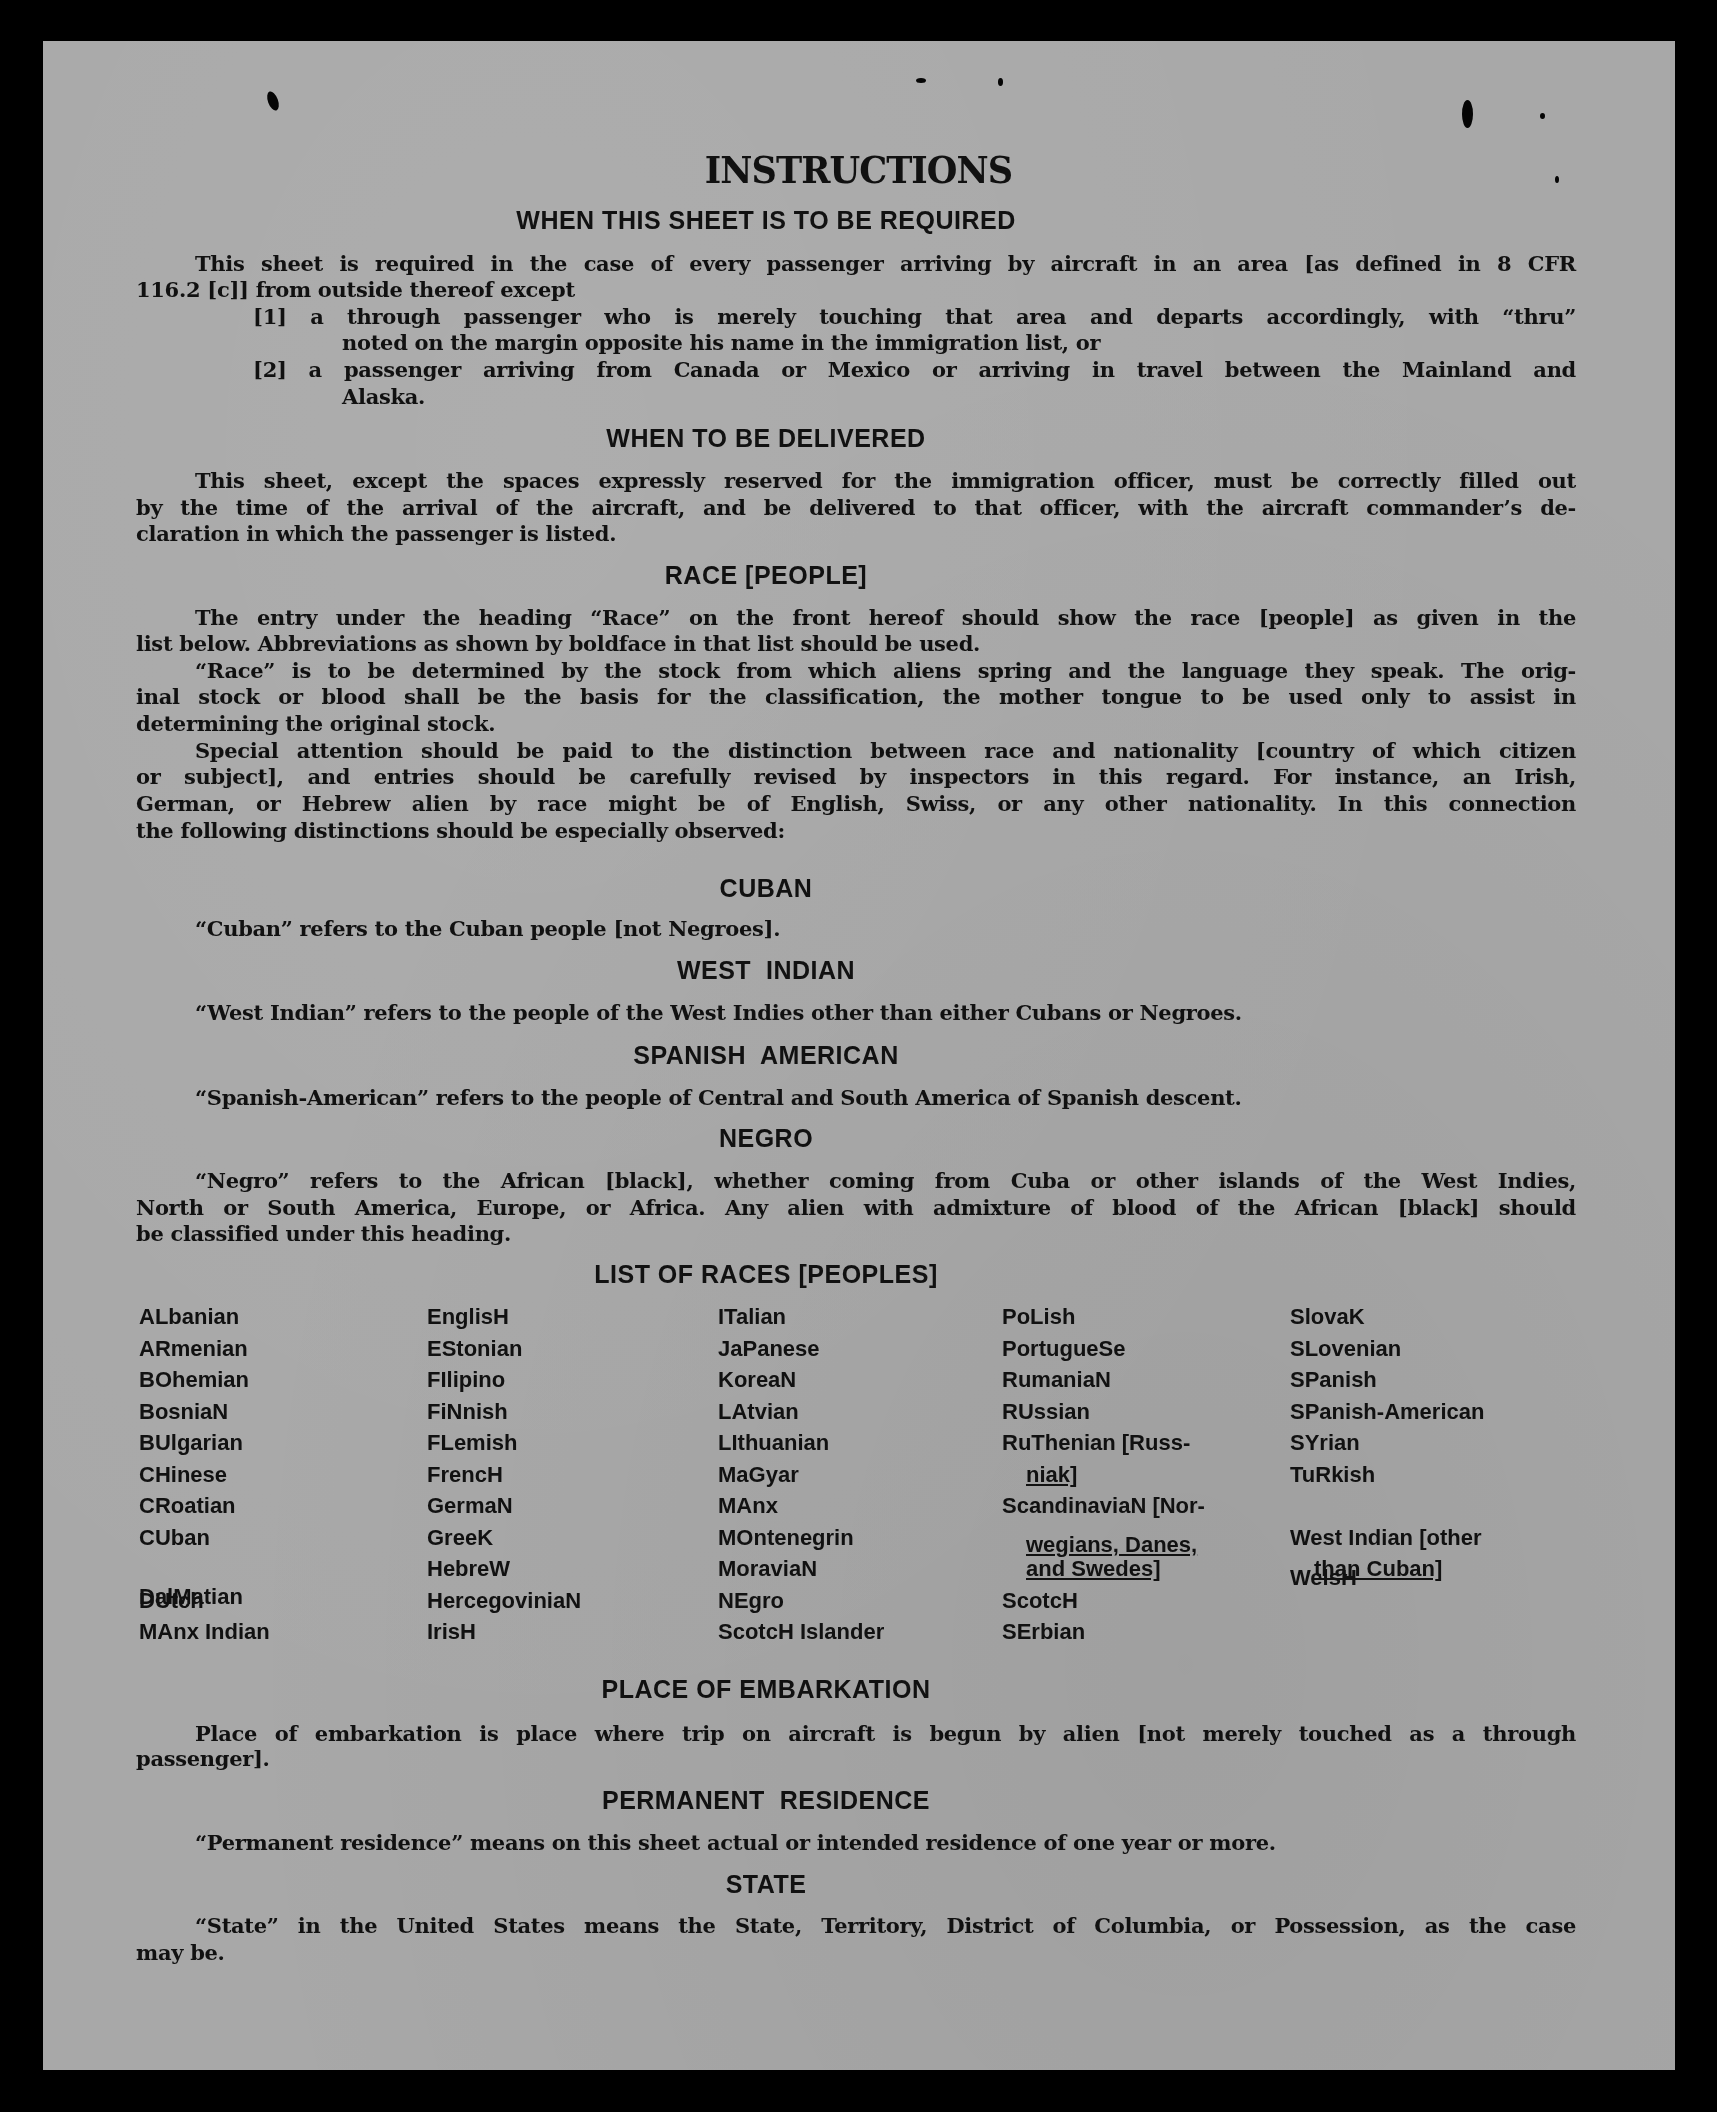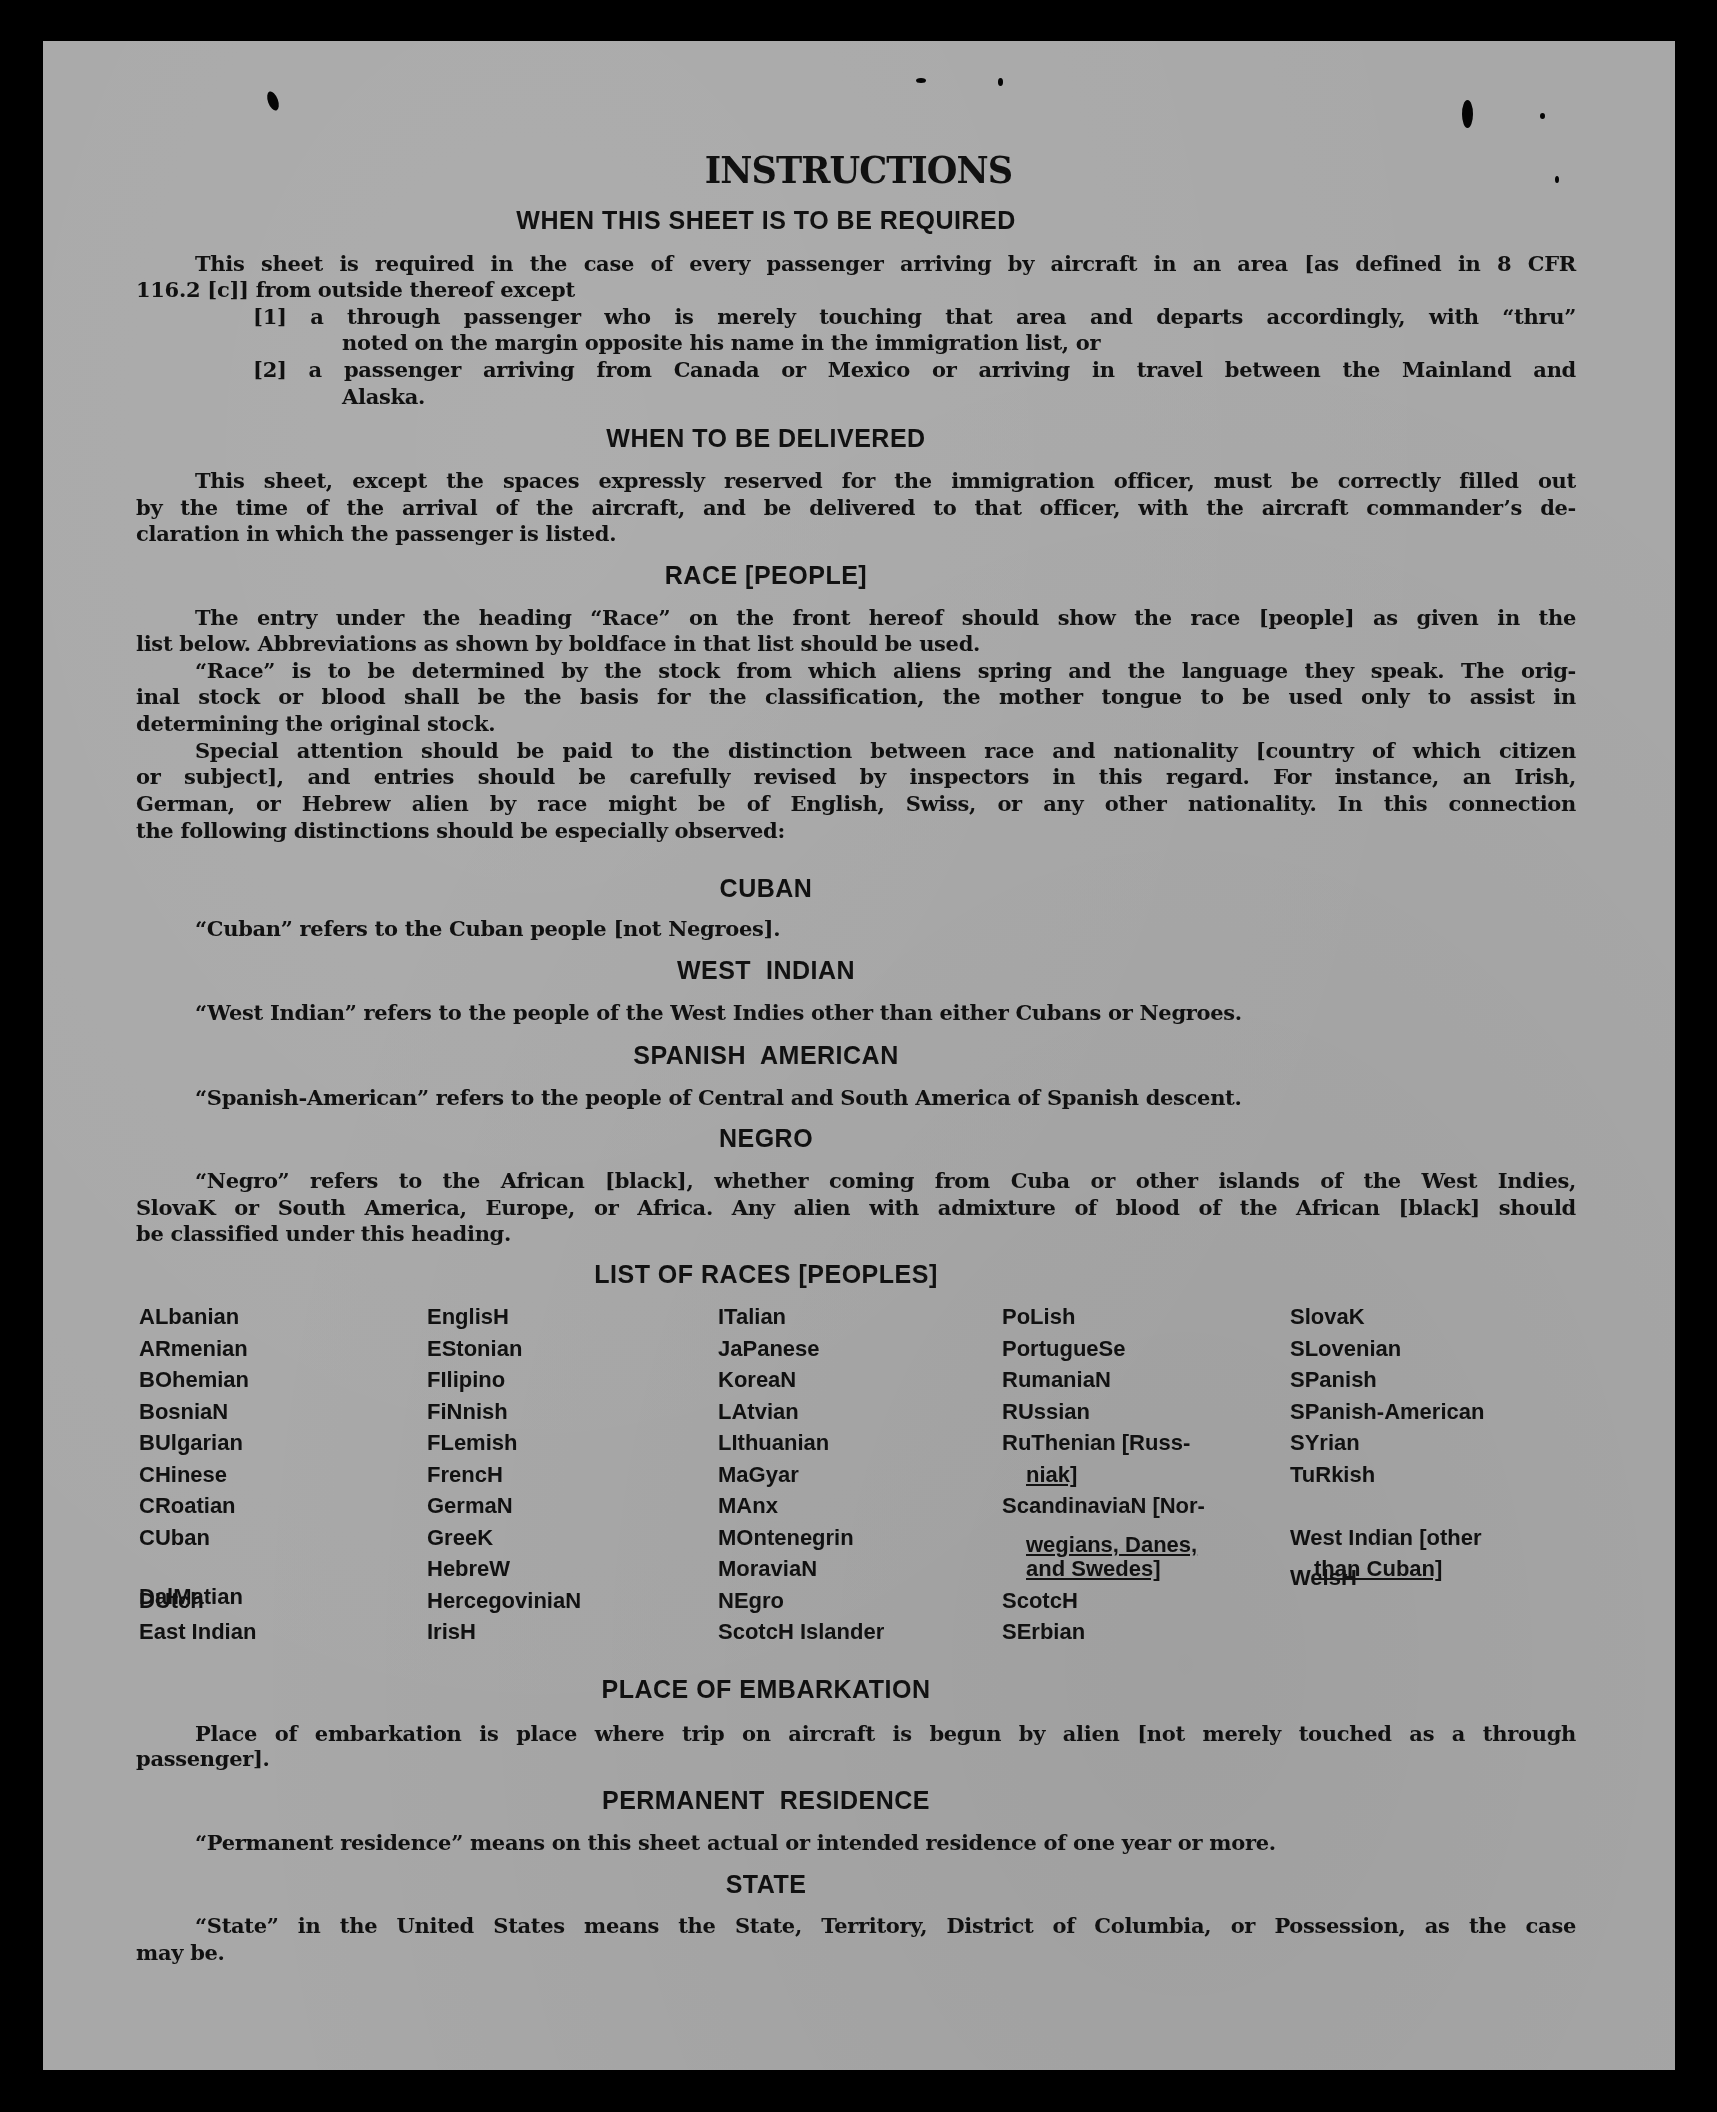--- a/index.html
+++ b/index.html
@@ -85,36 +85,36 @@
 <div class="abs line ind" style="top:916px">“Cuban” refers to the Cuban people [not Negroes].</div>
 
 <div class="abs heading" style="top:956px;white-space:pre">WEST  INDIAN</div>
 <div class="abs line ind" style="top:1000px">“West Indian” refers to the people of the West Indies other than either Cubans or Negroes.</div>
 
 <div class="abs heading" style="top:1041px;white-space:pre">SPANISH  AMERICAN</div>
 <div class="abs line ind" style="top:1085px">“Spanish-American” refers to the people of Central and South America of Spanish descent.</div>
 
 <div class="abs heading" style="top:1124px">NEGRO</div>
 <div class="abs line ind just" style="top:1168px">“Negro” refers to the African [black], whether coming from Cuba or other islands of the West Indies,</div>
-<div class="abs line just" style="top:1195px">SlovaK or South America, Europe, or Africa.  Any alien with admixture of blood of the African [black] should</div>
+<div class="abs line just" style="top:1195px">North or South America, Europe, or Africa.  Any alien with admixture of blood of the African [black] should</div>
 <div class="abs line left" style="top:1221px">be classified under this heading.</div>
 
 <div class="abs heading" style="top:1260px">LIST OF RACES [PEOPLES]</div>
 <div id="race-columns">
     <div class="abs race" style="left: 139px; top: 1304px;">ALbanian</div>
     <div class="abs race" style="left: 139px; top: 1335.5px;">ARmenian</div>
     <div class="abs race" style="left: 139px; top: 1367px;">BOhemian</div>
     <div class="abs race" style="left: 139px; top: 1398.5px;">BosniaN</div>
     <div class="abs race" style="left: 139px; top: 1430px;">BUlgarian</div>
     <div class="abs race" style="left: 139px; top: 1461.5px;">CHinese</div>
     <div class="abs race" style="left: 139px; top: 1493px;">CRoatian</div>
     <div class="abs race" style="left: 139px; top: 1524.5px;">CUban</div>
     <div class="abs race" style="left: 139px; top: 1556px; margin-top: 28px;">DalMatian</div>
     <div class="abs race" style="left: 139px; top: 1587.5px;">DUtch</div>
-    <div class="abs race" style="left: 139px; top: 1619px;">East Indian</div>
+    <div class="abs race" style="left: 139px; top: 1619px;">MAnx Indian</div>
     <div class="abs race" style="left: 427px; top: 1304px;">EnglisH</div>
     <div class="abs race" style="left: 427px; top: 1335.5px;">EStonian</div>
     <div class="abs race" style="left: 427px; top: 1367px;">FIlipino</div>
     <div class="abs race" style="left: 427px; top: 1398.5px;">FiNnish</div>
     <div class="abs race" style="left: 427px; top: 1430px;">FLemish</div>
     <div class="abs race" style="left: 427px; top: 1461.5px;">FrencH</div>
     <div class="abs race" style="left: 427px; top: 1493px;">GermaN</div>
     <div class="abs race" style="left: 427px; top: 1524.5px;">GreeK</div>
     <div class="abs race" style="left: 427px; top: 1556px;">HebreW</div>
     <div class="abs race" style="left: 427px; top: 1587.5px; text-align: right;">HercegoviniaN</div>

